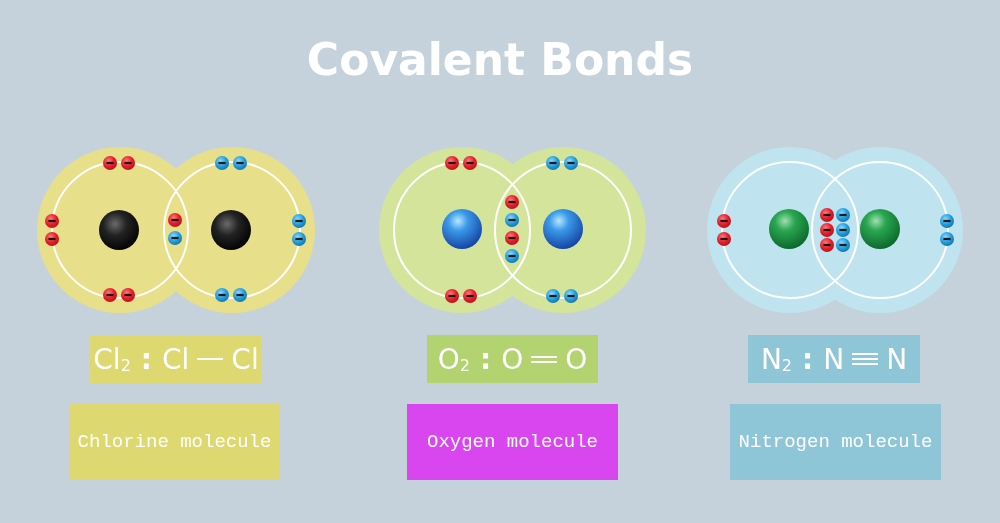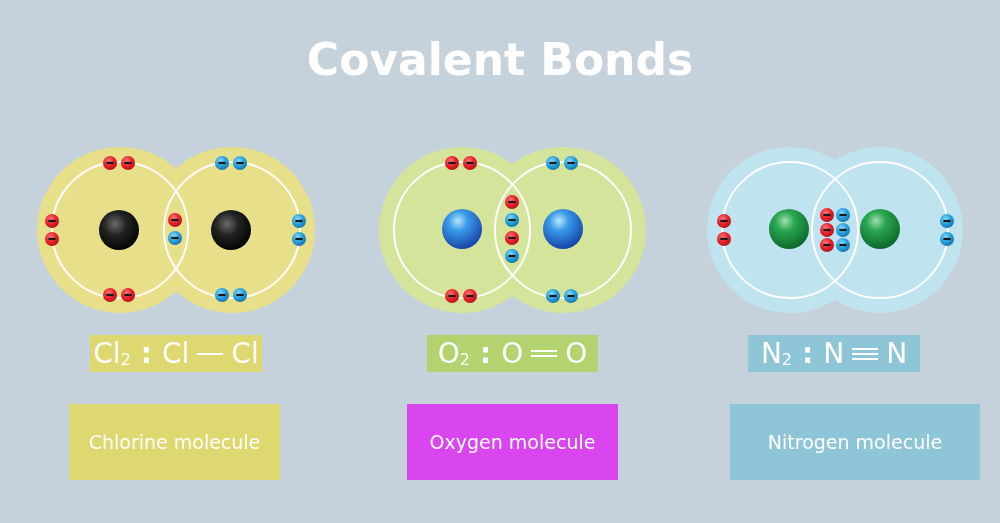--- a/index.html
+++ b/index.html
@@ -1,22 +1,22 @@
 <!DOCTYPE html>
 <html><head>
 <meta charset="utf-8">
 <style>
   html, body { margin: 0; padding: 0; }
   body { width: 1000px; height: 523px; background: #c5d2db; position: relative; overflow: hidden; font-family: "DejaVu Sans", sans-serif; }
   #title { position: absolute; left: 0; width: 1000px; top: 34px; text-align: center; color: #ffffff; font-size: 44px; font-weight: bold; letter-spacing: 0px; }
   svg#diagram { position: absolute; left: 0; top: 0; }
-  .formula { position: absolute; height: 37px; display: flex; align-items: center; justify-content: center; color: #ffffff; font-size: 28px; white-space: nowrap; }
+  .formula { position: absolute; height: 48px; display: flex; align-items: center; justify-content: center; color: #ffffff; font-size: 28px; white-space: nowrap; }
   .formula sub { font-size: 16px; position: relative; top: 6px; vertical-align: baseline; }
   .formula .colon { margin: 0 10px; font-weight: bold; }
-  .caption { position: absolute; height: 76px; display: flex; flex-direction: column; align-items: center; justify-content: center; color: #ffffff; font-size: 19px; line-height: 30px; text-align: center; }
+  .caption { position: absolute; height: 76px; display: flex; flex-direction: column; align-items: center; justify-content: center; color: #ffffff; font-size: 19px; line-height: 30px; text-align: center; font-family: Liberation Mono, monospace; }
   .bond { display: inline-block; margin: 0 8px; width: 26px; position: relative; }
   .bond i { display: block; height: 2px; background: #fff; margin: 3px 0; }
 </style>
 </head>
 <body>
 
 <div id="title">Covalent Bonds</div>
 
 <svg id="diagram" width="1000" height="523" viewBox="0 0 1000 523">
   <defs>
@@ -186,15 +186,15 @@
 </div>
 
 <div class="caption" style="left:69px; top:404px; width:211px; background:#ddd86f;">
   <span>Chlorine molecule</span>
 </div>
 
 <div class="caption" style="left:407px; top:404px; width:211px; background:#d946ef;">
   <span>Oxygen molecule</span>
 </div>
 
-<div class="caption" style="left:730px; top:404px; width:250px; background:#8fc6d7;">
+<div class="caption" style="left:730px; top:404px; width:211px; background:#8fc6d7;">
   <span>Nitrogen molecule</span>
 </div>
 
 </body></html>

